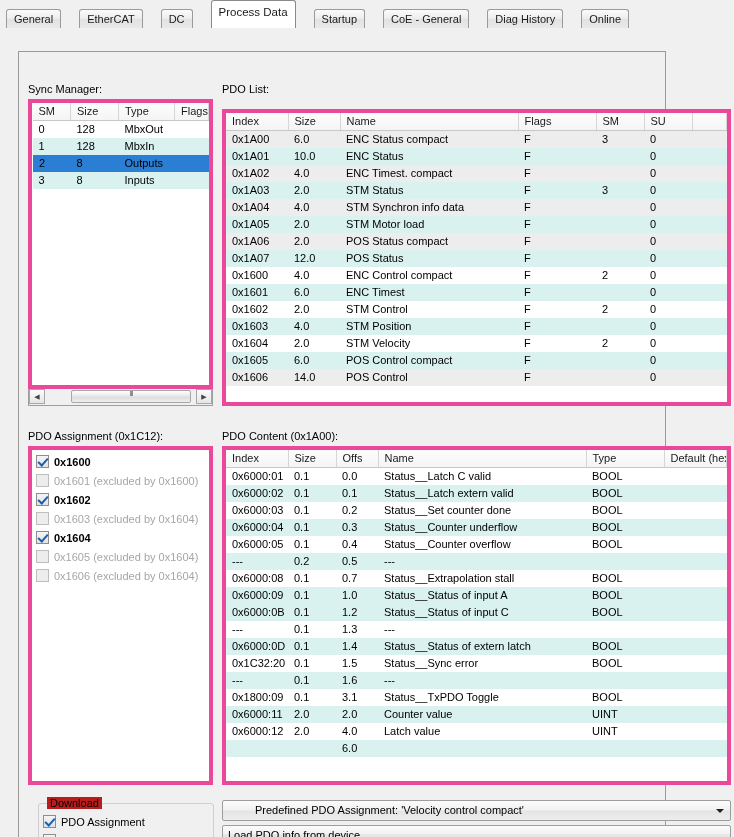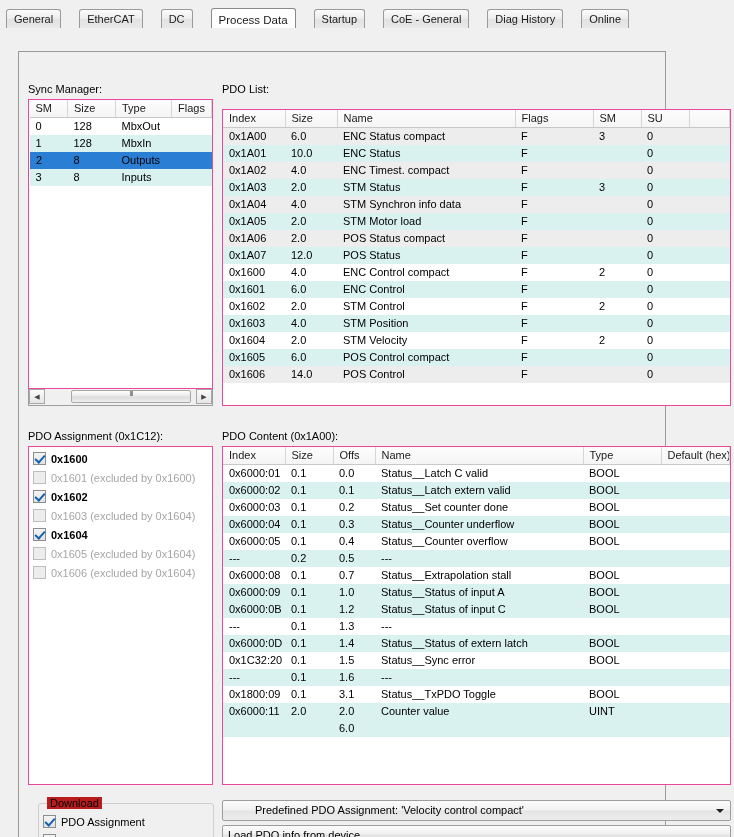--- a/index.html
+++ b/index.html
@@ -32,21 +32,21 @@
     background: linear-gradient(to bottom, #fbfbfb 0%, #ececec 50%, #e2e2e2 51%, #e9e9e9 100%);
     border: 1px solid #9a9a9a;
     border-bottom: none;
     border-radius: 3px 3px 0 0;
     font-size: 11px;
     color: #1a1a1a;
     white-space: nowrap;
     box-sizing: border-box;
   }
   .tab.active {
-    height: 20px;
+    height: 28px;
     line-height: 23px;
     background: #ffffff;
     border-color: #8a8a8a;
     position: relative;
     z-index: 3;
     font-size: 11.5px;
   }
 
   
   .client {
@@ -63,21 +63,21 @@
     position: absolute;
     font-size: 11px;
     color: #000;
     white-space: nowrap;
   }
 
   
   .listbox {
     position: absolute;
     background: #ffffff;
-    border: 1px solid #ec4899;
+    border: 4px solid #ec4899;
     box-sizing: border-box;
     overflow: hidden;
   }
   table.grid {
     border-collapse: collapse;
     width: 100%;
     table-layout: fixed;
     font-size: 11px;
   }
   table.grid thead th {
@@ -392,21 +392,21 @@
             <td>4.0</td>
             <td>ENC Control compact</td>
             <td>F</td>
             <td>2</td>
             <td>0</td>
             <td></td>
           </tr>
           <tr class="alt-cyan">
             <td class="first">0x1601</td>
             <td>6.0</td>
-            <td>ENC Control</td>
+            <td>ENC Timest</td>
             <td>F</td>
             <td></td>
             <td>0</td>
             <td></td>
           </tr>
           <tr class="alt-white">
             <td class="first">0x1602</td>
             <td>2.0</td>
             <td>STM Control</td>
             <td>F</td>
@@ -623,20 +623,28 @@
             <td></td>
           </tr>
           <tr class="alt-cyan">
             <td class="first">0x6000:11</td>
             <td>2.0</td>
             <td>2.0</td>
             <td>Counter value</td>
             <td>UINT</td>
             <td></td>
           </tr>
+          <tr class="alt-white">
+            <td class="first">0x6000:12</td>
+            <td>2.0</td>
+            <td>4.0</td>
+            <td>Latch value</td>
+            <td>UINT</td>
+            <td></td>
+          </tr>
           <tr class="alt-cyan">
             <td class="first"></td>
             <td></td>
             <td>6.0</td>
             <td></td>
             <td></td>
             <td></td>
           </tr>
         </tbody>
     </table>

